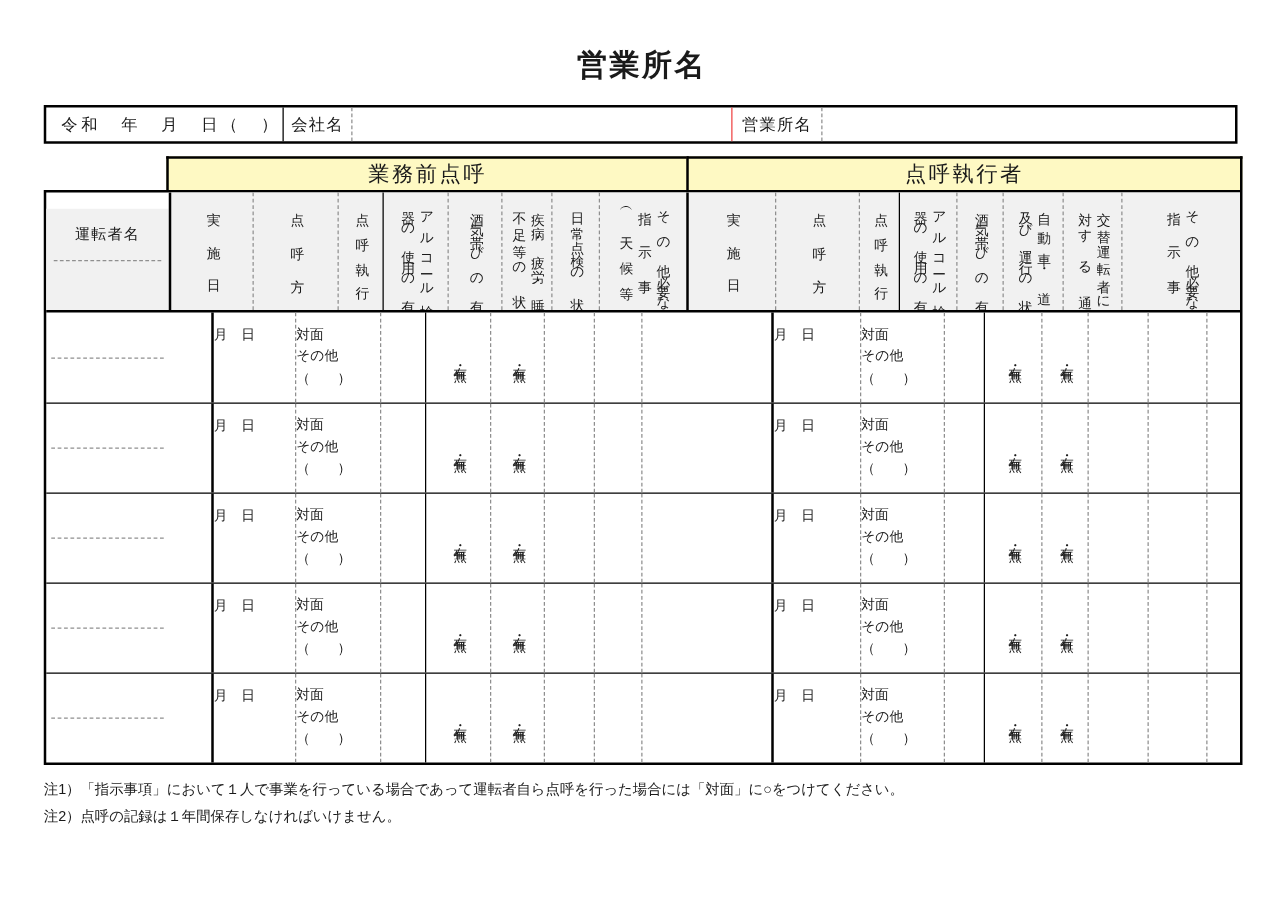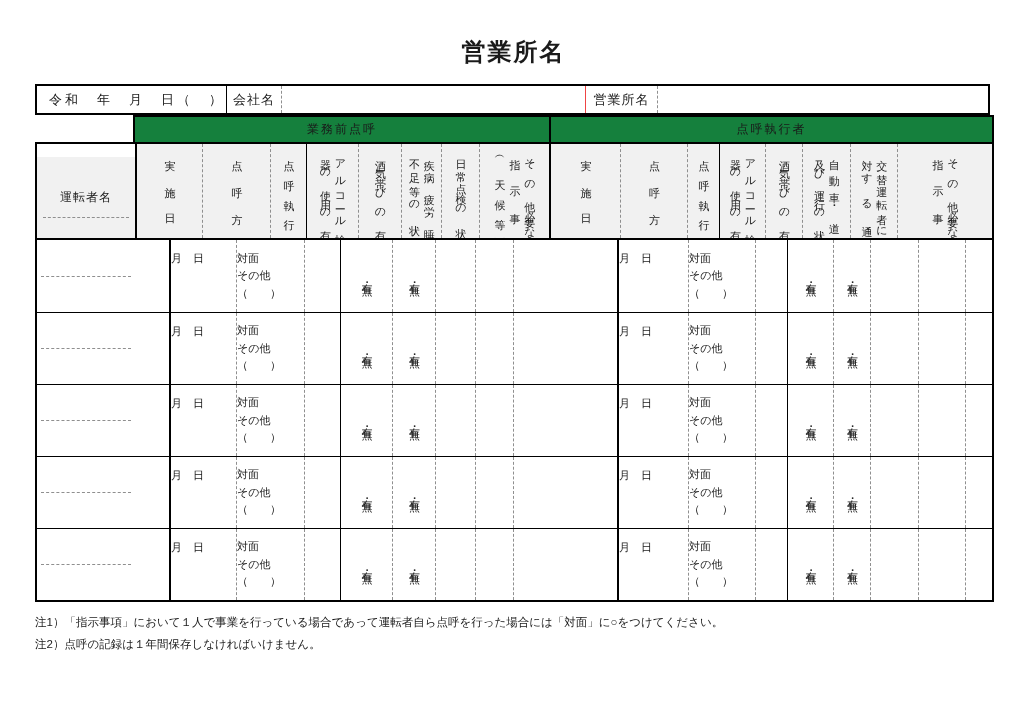--- a/index.html
+++ b/index.html
@@ -22,20 +22,21 @@
   }
 
   
   .info-bar {
     display: flex;
     width: 955px;
     height: 31px;
     border: 2px solid #000;
     align-items: stretch;
     font-size: 13px;
+    margin-bottom: 10px;
   }
   .ib-date {
     width: 190px;
     display: flex; align-items: center;
     padding-left: 12px;
     letter-spacing: 3px;
     border-right: 1px solid #000;
   }
   .ib-label {
     width: 55px;
@@ -46,24 +47,24 @@
   .ib-label.office { width: 73px; border-left: 1px solid #ef4444; }
   .ib-value { flex: 0 0 303px; }
   .ib-value.office-v { flex: 1 1 auto; }
 
   
   .tbl { width: 959px; font-size: 11px; }
 
   .band-row { display: flex; height: 27px; }
   .corner { width: 98px; }
   .band {
-    background: #15803d;
+    background: #fef9c3;
     border: 2px solid #000; border-bottom: none;
     display: flex; align-items: center; justify-content: center;
-    font-size: 12px; letter-spacing: 2px;
+    font-size: 17px; letter-spacing: 2px;
   }
   .band.pre  { width: 416px; border-right: none; }
   .band.post { width: 445px; }
 
   .tbody { width: 959px; border: 2px solid #000; }
   .row { display: flex; align-items: stretch; }
   .hrow { height: 96px; border-bottom: 2px solid #000; }
   .drow { height: 72px; }
   .drow + .drow { border-top: 1px solid #000; }
 
@@ -92,21 +93,21 @@
     writing-mode: vertical-rl;
     white-space: pre-line;
     text-align: justify;
     text-align-last: justify;
     height: 100%;
     line-height: 1.35;
     font-size: 11px;
   }
   .driver-hc {
     flex-direction: column;
-    justify-content: center;
+    justify-content: flex-start;
     padding: 0;
     font-size: 12px;
     letter-spacing: 1px;
     margin-top: 13px;
   }
   .dh-top, .dh-bot {
     height: 50%;
     display: flex; align-items: center; justify-content: center;
   }
   .dh-div { border-top: 1px dashed #8f8f8f; margin: 0 6px; }

